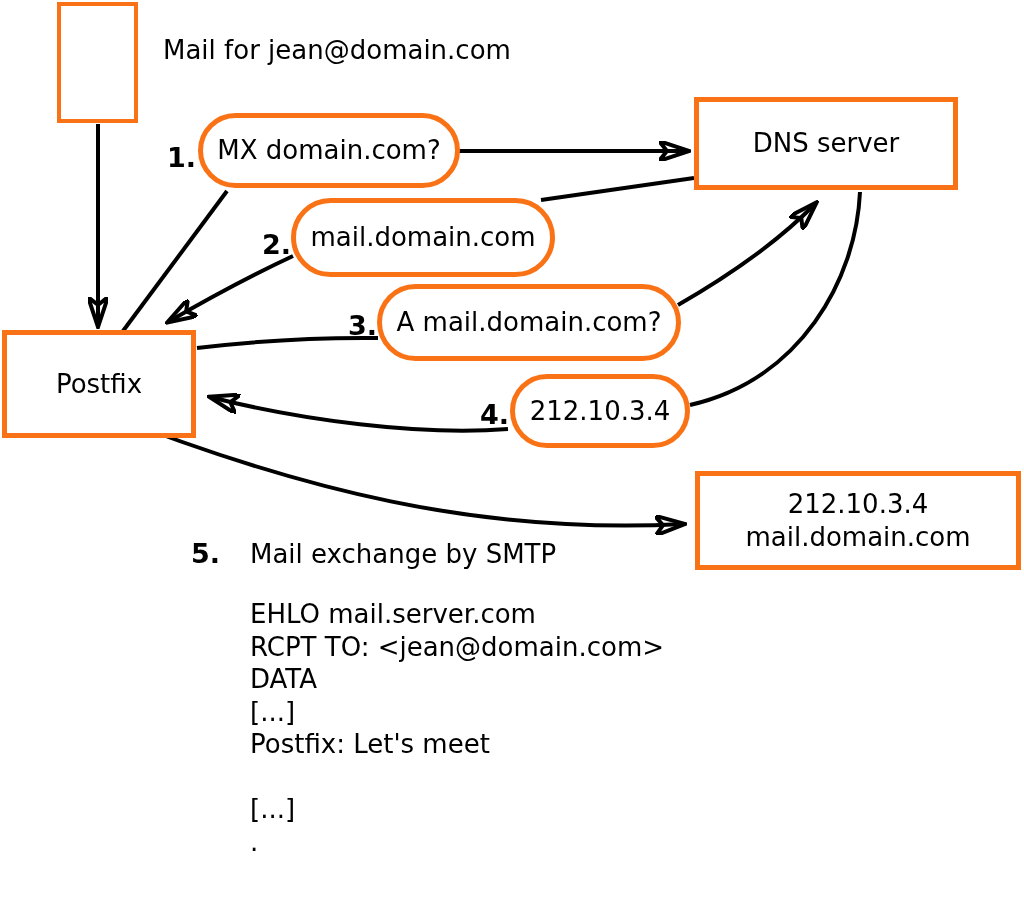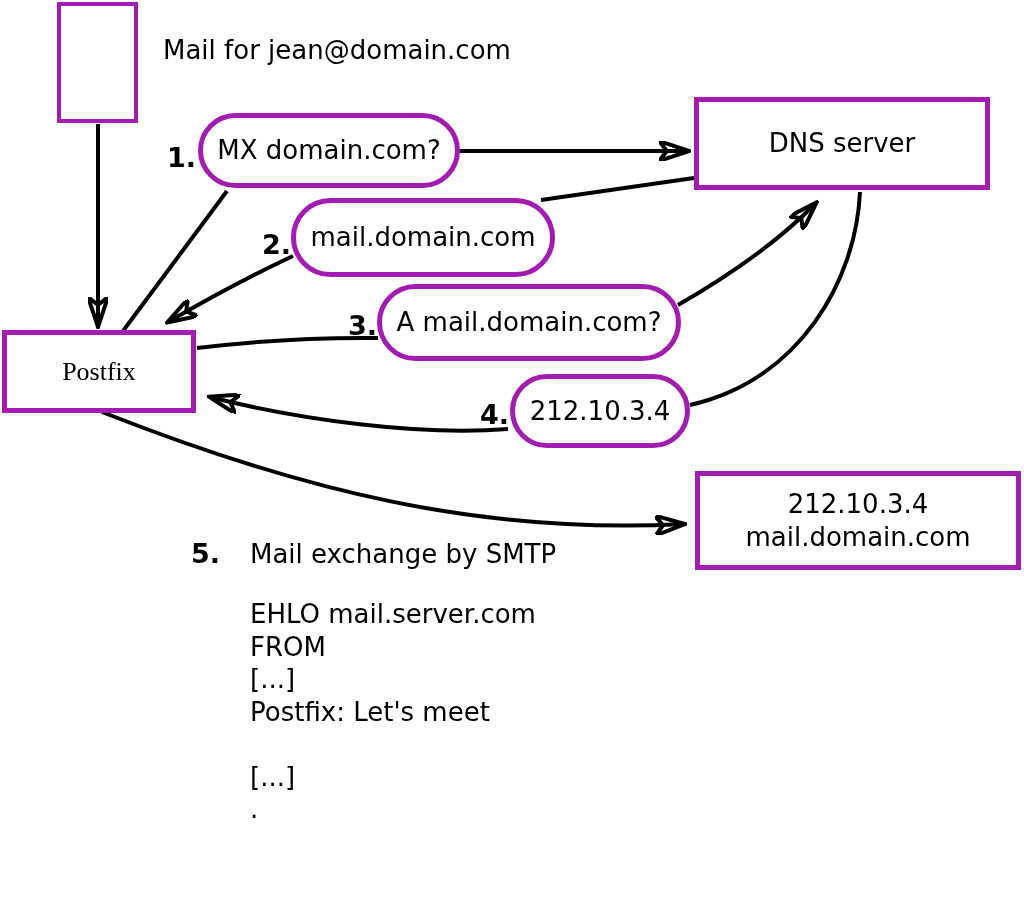--- a/index.html
+++ b/index.html
@@ -9,21 +9,21 @@
     font-family:"DejaVu Sans","Liberation Sans",sans-serif;
     color:#000000;
     position:relative;
     overflow:hidden;
   }
   #canvas{position:absolute;left:0;top:0;width:1024px;height:919px;}
   svg.wires{position:absolute;left:0;top:0;z-index:1;}
   svg.wires path{fill:none;stroke:#000;stroke-width:4;}
   .box{
     position:absolute;z-index:2;background:#fff;
-    border:5px solid #a21caf;box-sizing:border-box;
+    border:5px solid #f97316;box-sizing:border-box;
     display:flex;align-items:center;justify-content:center;
     font-size:26px;line-height:33px;text-align:center;
   }
   .thin{border-width:4px;}
   .stadium{border-radius:45px;}
   .num{
     position:absolute;z-index:3;font-weight:bold;font-size:27px;line-height:27px;
     width:36px;text-align:right;
   }
   .floating{position:absolute;z-index:3;font-size:26px;line-height:30px;white-space:nowrap;}
@@ -52,25 +52,25 @@
     <path d="M293,256 Q235,283 168,322" marker-end="url(#arr)"></path>
     <path d="M197,348 Q290,337 378,338"></path>
     <path d="M678,305 Q765,255 816,203" marker-end="url(#arr)"></path>
     <path d="M860,192 C856,280 800,380 690,405"></path>
     <path d="M508,429 C420,436 300,420 210,397" marker-end="url(#arr)"></path>
     <path d="M102,412 C300,490 480,535 684,524" marker-end="url(#arr)"></path>
   </svg>
 
   <div class="box thin" style="left:57px;top:2px;width:81px;height:121px;"></div>
 
-  <div class="box" style="left:2px;top:330px;width:194px;height:83px;font-family:Liberation Serif, serif;">
+  <div class="box" style="left:2px;top:330px;width:194px;height:108px;">
     <span>Postfix</span>
   </div>
 
-  <div class="box" style="left:694px;top:97px;width:296px;height:93px;">
+  <div class="box" style="left:694px;top:97px;width:264px;height:93px;">
     <span>DNS server</span>
   </div>
 
   <div class="box" style="left:695px;top:471px;width:326px;height:99px;">
     <div class="host-lines">
       <div>212.10.3.4</div>
       <div>mail.domain.com</div>
     </div>
   </div>
 
@@ -95,21 +95,22 @@
   <div class="num" style="left:341px;top:312px;">3.</div>
   <div class="num" style="left:473px;top:401px;">4.</div>
   <div class="num" style="left:184px;top:540px;">5.</div>
 
   <div class="floating" style="left:163px;top:35px;">Mail for jean@domain.com</div>
 
   <div class="floating" style="left:250px;top:539px;text-align:center;">Mail exchange by SMTP</div>
 
   <div class="smtp">
     <div class="smtp-line">EHLO mail.server.com</div>
-    <div class="smtp-line">FROM</div>
+    <div class="smtp-line">RCPT TO: &lt;jean@domain.com&gt;</div>
+    <div class="smtp-line">DATA</div>
     <div class="smtp-line">[...]</div>
     <div class="smtp-line">Postfix: Let's meet</div>
     <div class="smtp-line"></div>
     <div class="smtp-line">[...]</div>
     <div class="smtp-line">.</div>
   </div>
 
 </div>
 
 </body></html>

